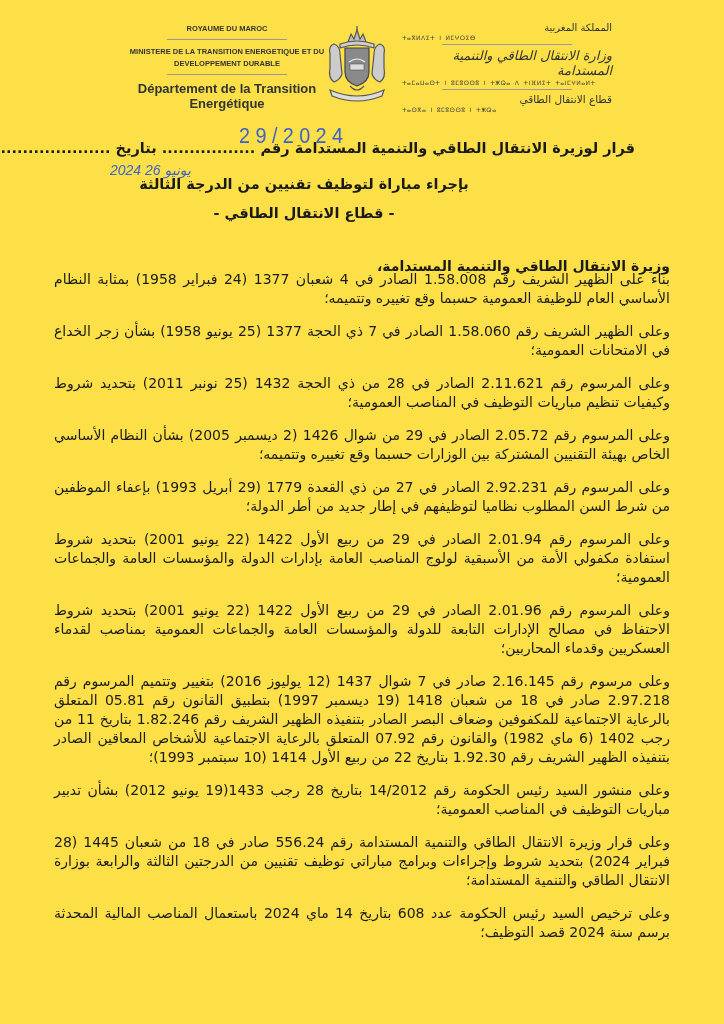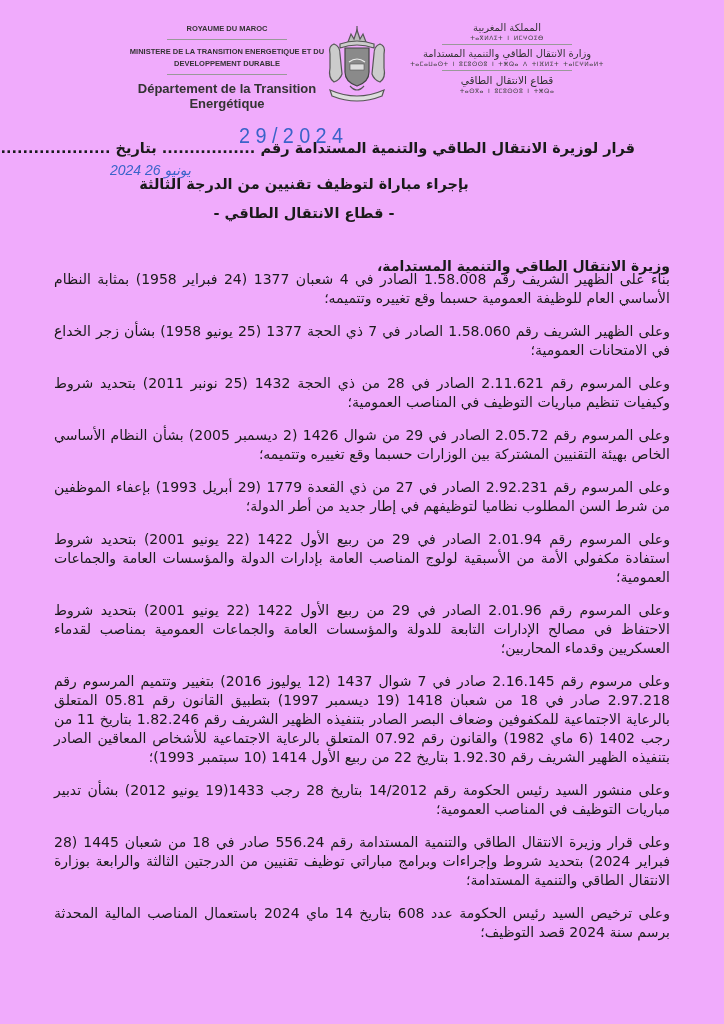--- a/index.html
+++ b/index.html
@@ -1,34 +1,34 @@
 <!DOCTYPE html>
 <html><head>
 <meta charset="utf-8">
 <style>
   html, body { margin:0; padding:0; background:#ffffff; }
   body { width:724px; height:1024px; position:relative; overflow:hidden; color:#1a1a1a; }
-  .page { position:absolute; left:0; top:0; width:724px; height:1024px; background:#f0abfc; }
+  .page { position:absolute; left:0; top:0; width:724px; height:1024px; background:#fde047; }
 
   
   .hdr-fr { position:absolute; left:112px; top:24px; width:230px; text-align:center;
             font-family:"Liberation Sans", sans-serif; font-weight:bold; font-size:7.5px; color:#333; }
   .hdr-fr .l1 { margin-bottom:6px; }
   .hdr-fr .rule { width:120px; margin:0 auto 5px; border-top:1px solid #999; }
   .hdr-fr .l2 { line-height:12px; margin-bottom:4px;margin-top:6px; }
   .hdr-fr .l3 { font-size:13px; margin-top:6px; }
 
   .emblem { position:absolute; left:320px; top:24px; width:74px; height:82px; }
 
-  .hdr-ar { position:absolute; left:402px; top:22px; width:210px; text-align:center;
+  .hdr-ar { position:absolute; left:402px; top:22px; width:210px; 
             font-family:"DejaVu Sans", sans-serif; color:#333; direction:rtl; }
   .hdr-ar .a1 { font-size:10px; }
   .hdr-ar .tz { font-size:6px; letter-spacing:0.5px; color:#444; direction:ltr; margin:1px 0 3px; font-family:"DejaVu Sans Mono", monospace; }
   .hdr-ar .rule { width:130px; margin:0 auto 3px; border-top:1px solid #999; }
-  .hdr-ar .a2 { font-size:10px; }
+  .hdr-ar .a2 { font-size:13px;font-style:italic; }
   .hdr-ar .a3 { font-size:10.5px; margin-top:2px; }
 
   
   .title-line { position:absolute; left:95px; top:140px; width:540px; direction:rtl;
                 font-family:"DejaVu Sans", sans-serif; font-weight:bold; font-size:14.5px; text-align:right; white-space:nowrap; }
   .stamp-num { position:absolute; left:233px; top:123px; font-family:"Liberation Sans", sans-serif;
                color:#3a63c9; font-size:22px; letter-spacing:6px; transform:scaleX(0.9); }
   .stamp-date { position:absolute; left:110px; top:138px; font-family:"Liberation Sans", sans-serif;
                 color:#3a63c9; font-size:14px; font-style:italic;margin-top:24px; }
   .subtitle { position:absolute; left:0; width:608px; text-align:center; direction:rtl;

